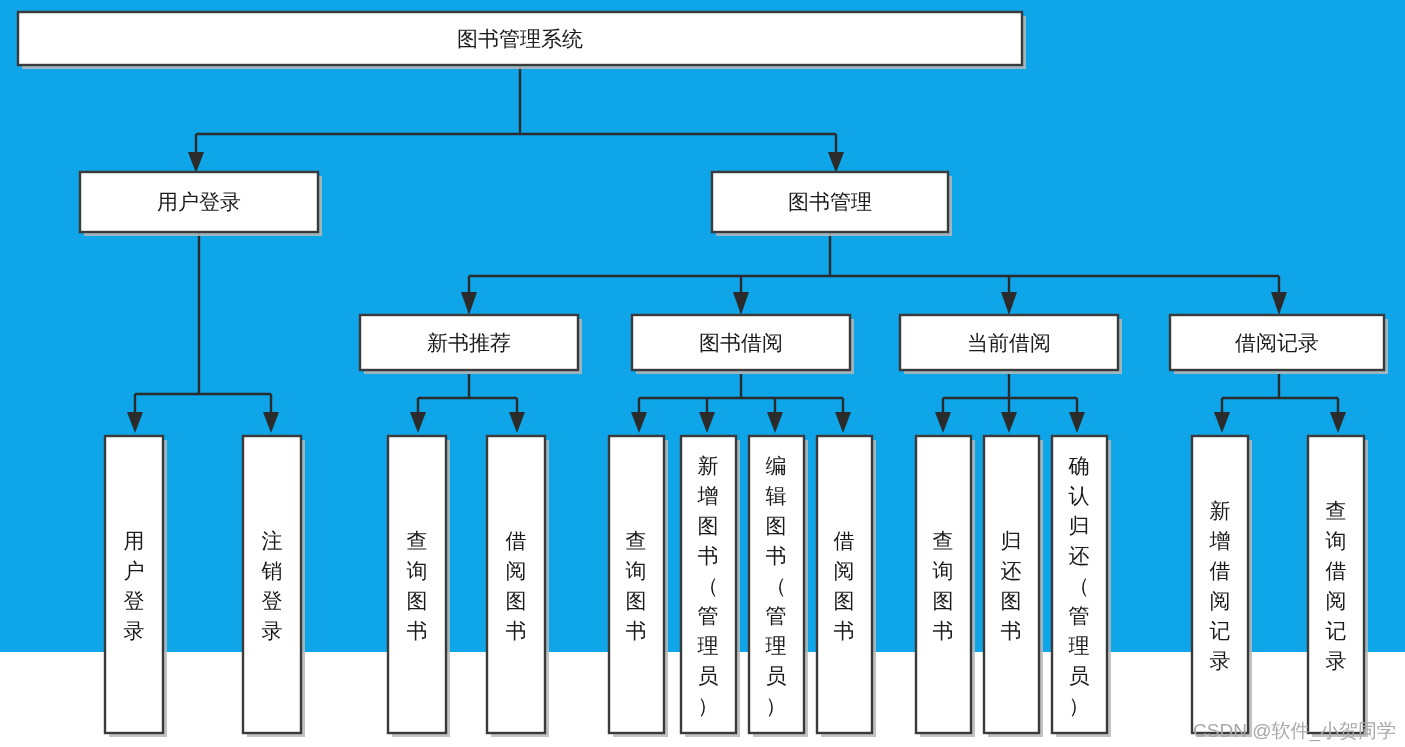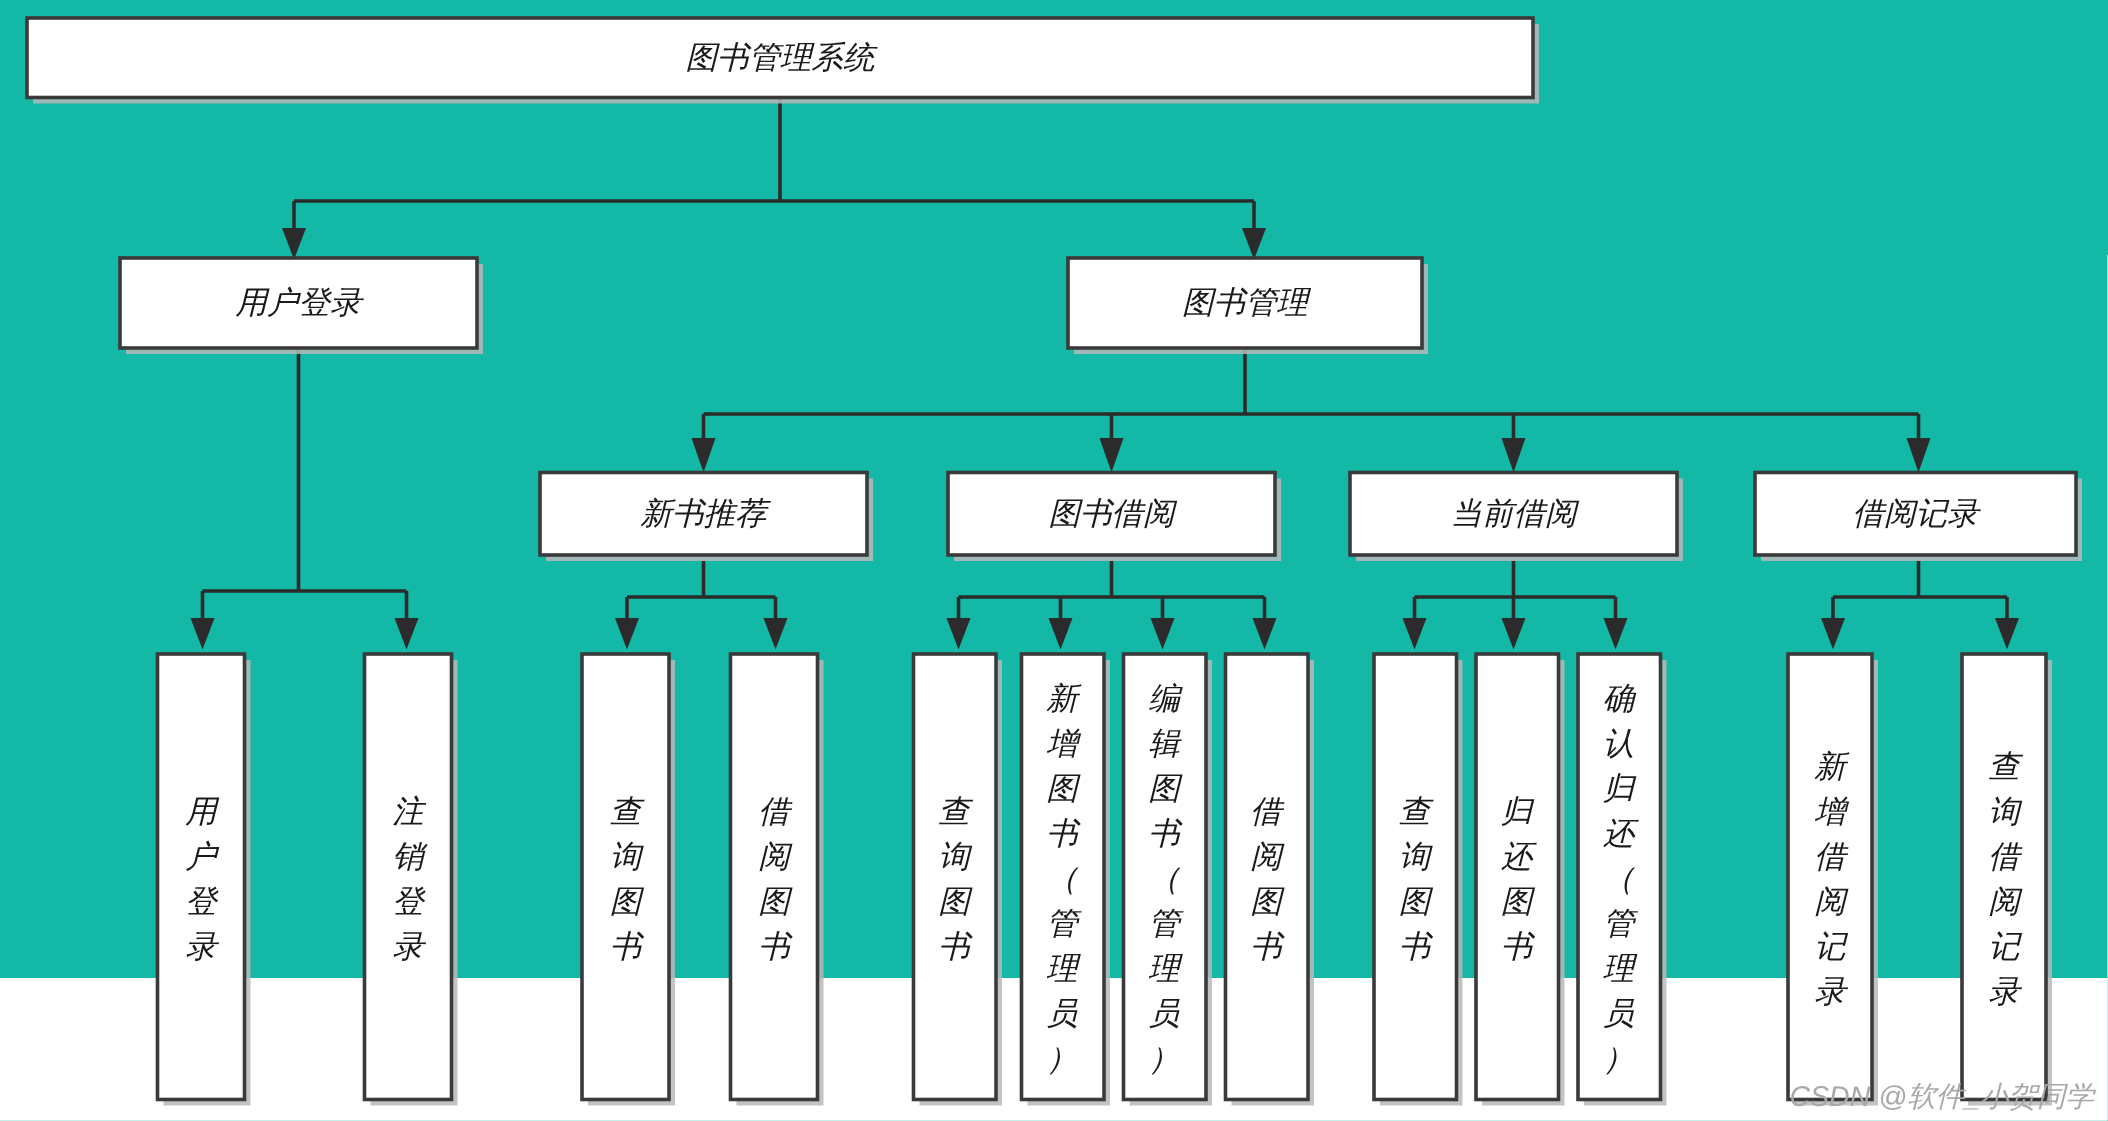--- a/index.html
+++ b/index.html
@@ -10,22 +10,21 @@
   body {
     width: 1405px;
     height: 747px;
     overflow: hidden;
     font-family: "Liberation Sans", "DejaVu Sans", sans-serif;
   }
   #diagram-root {
     position: relative;
     width: 1405px;
     height: 652px;
-    background: #14b8a6;
-    font-style: italic;
+    background: #0ea5e9;
   }
   svg#flow-svg {
     position: absolute;
     top: 0;
     left: 0;
     width: 1405px;
     height: 747px;
     display: block;
   }
   .node-box {

